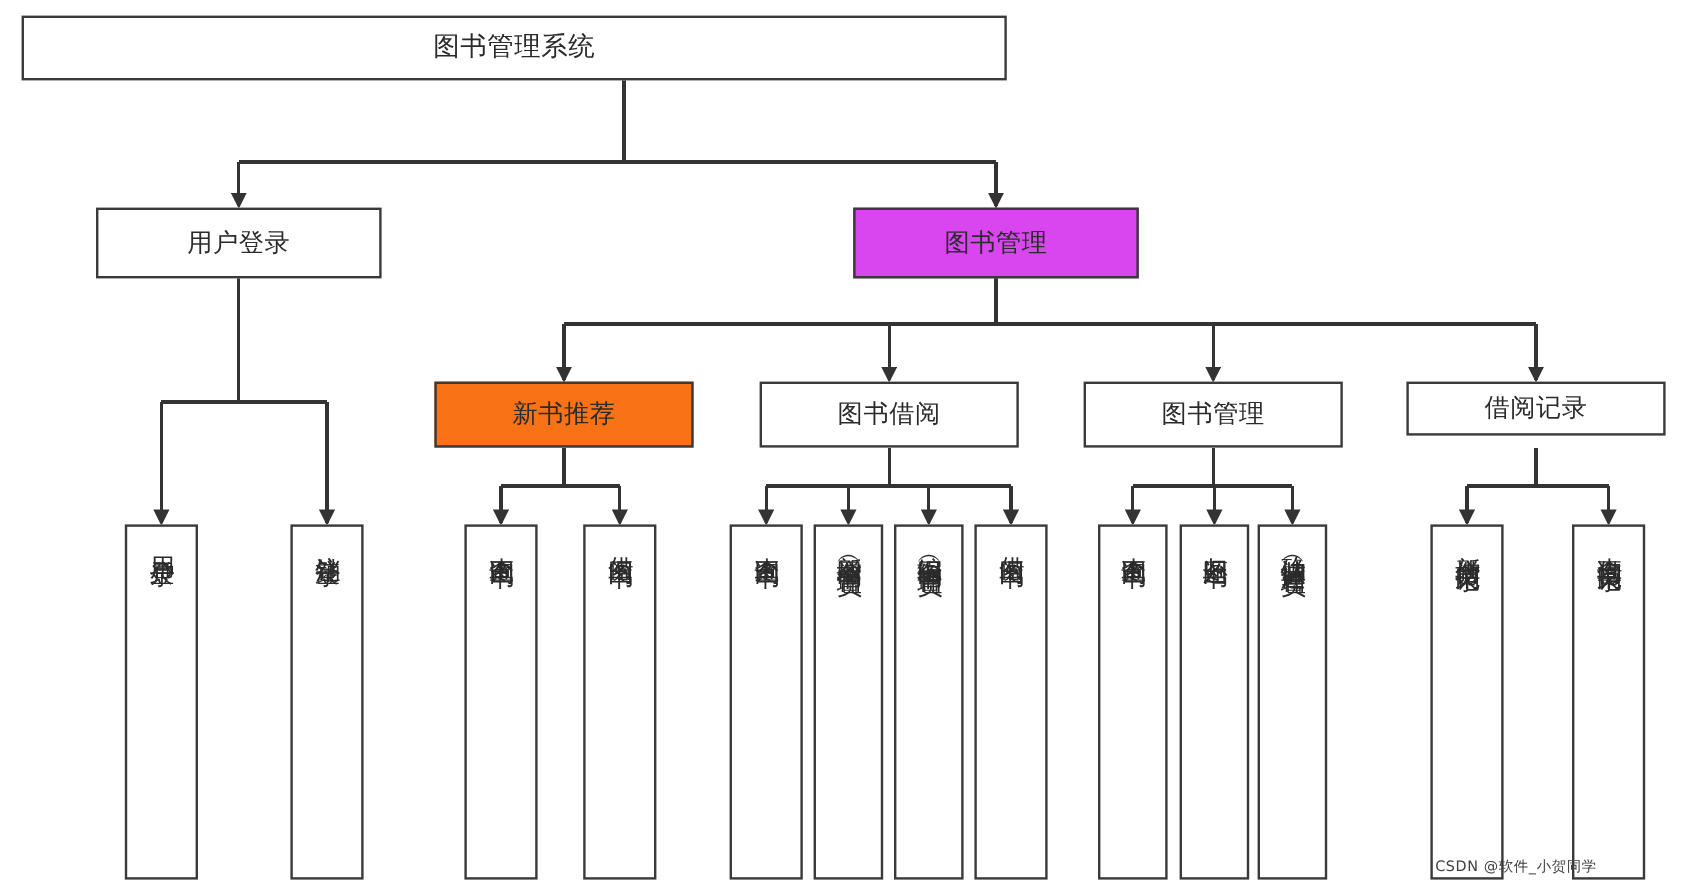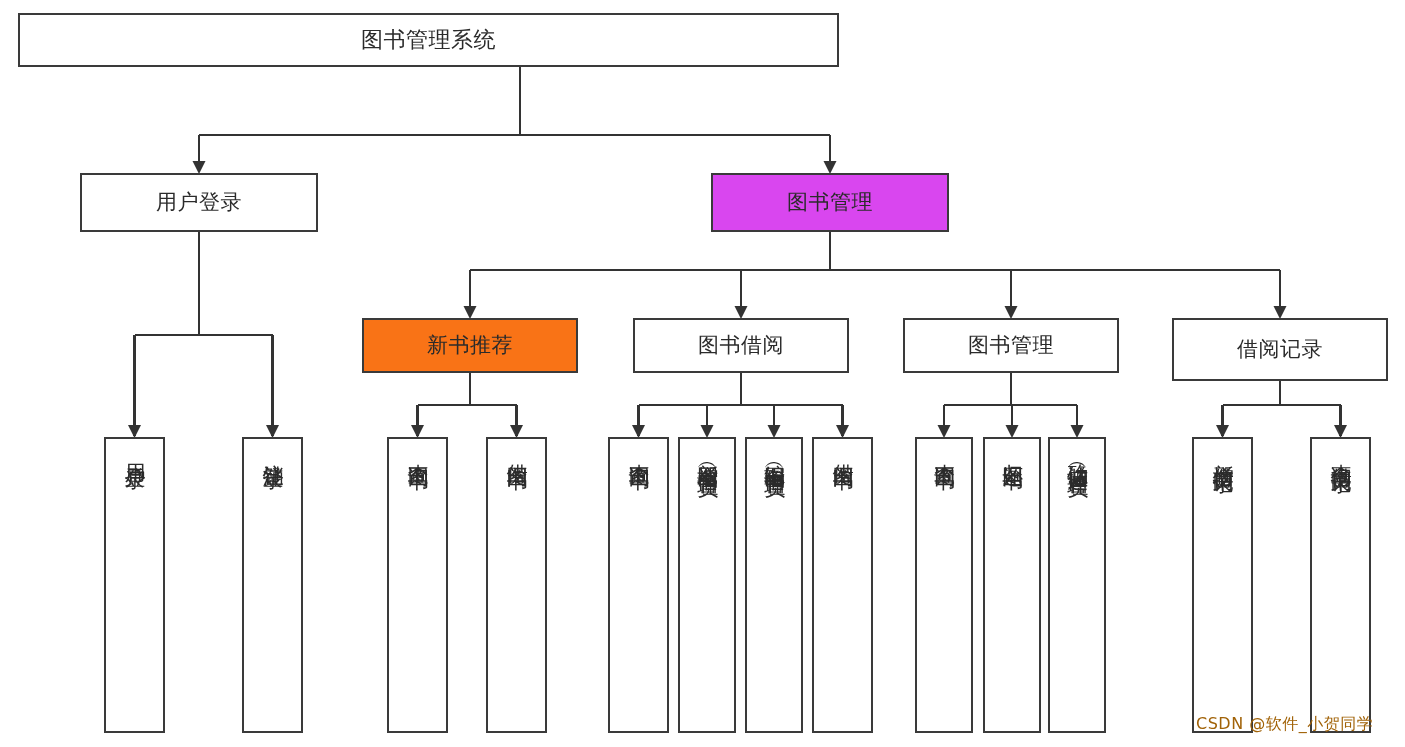--- a/index.html
+++ b/index.html
@@ -53,22 +53,22 @@
     text-orientation: upright;
     font-size: 21px;
     line-height: 1.22;
     letter-spacing: 2px;
     white-space: nowrap;
   }
   .node.root .label { font-size: 22px; }
   .watermark {
     position: absolute;
     z-index: 5;
-    font-size: 16px;
-    color: #a16207;
+    font-size: 12px;
+    color: #404040;
     letter-spacing: 0.5px;
     white-space: nowrap;
     user-select: none;
   }
 </style>
 </head>
 <body>
 
 <div id="canvas">
   <svg id="edges" viewBox="0 0 1405 747" xmlns="http://www.w3.org/2000/svg">
@@ -123,21 +123,21 @@
       </div>
       <div class="node" style="left: 362px; top: 318px; width: 216px; height: 55px; border-color: rgb(58, 58, 58); background: #f97316;">
         <span class="label" style="color: rgb(43, 43, 43);">新书推荐</span>
       </div>
       <div class="node" style="left: 633px; top: 318px; width: 216px; height: 55px; border-color: rgb(58, 58, 58); background: rgb(255, 255, 255);">
         <span class="label" style="color: rgb(43, 43, 43);">图书借阅</span>
       </div>
       <div class="node" style="left: 903px; top: 318px; width: 216px; height: 55px; border-color: rgb(58, 58, 58); background: rgb(255, 255, 255);">
         <span class="label" style="color: rgb(43, 43, 43);">图书管理</span>
       </div>
-      <div class="node" style="left: 1172px; top: 318px; width: 216px; height: 63px; border-color: rgb(58, 58, 58); background: rgb(255, 255, 255);">
+      <div class="node" style="left: 1172px; top: 318px; width: 216px; height: 45px; border-color: rgb(58, 58, 58); background: rgb(255, 255, 255);">
         <span class="label" style="color: rgb(43, 43, 43);">借阅记录</span>
       </div>
       <div class="node vertical" style="left: 104px; top: 437px; width: 61px; height: 296px; border-color: rgb(58, 58, 58); background: rgb(255, 255, 255);">
         <span class="label" style="color: rgb(43, 43, 43);">用户登录</span>
       </div>
       <div class="node vertical" style="left: 242px; top: 437px; width: 61px; height: 296px; border-color: rgb(58, 58, 58); background: rgb(255, 255, 255);">
         <span class="label" style="color: rgb(43, 43, 43);">注销登录</span>
       </div>
       <div class="node vertical" style="left: 387px; top: 437px; width: 61px; height: 296px; border-color: rgb(58, 58, 58); background: rgb(255, 255, 255);">
         <span class="label" style="color: rgb(43, 43, 43);">查询图书</span>

